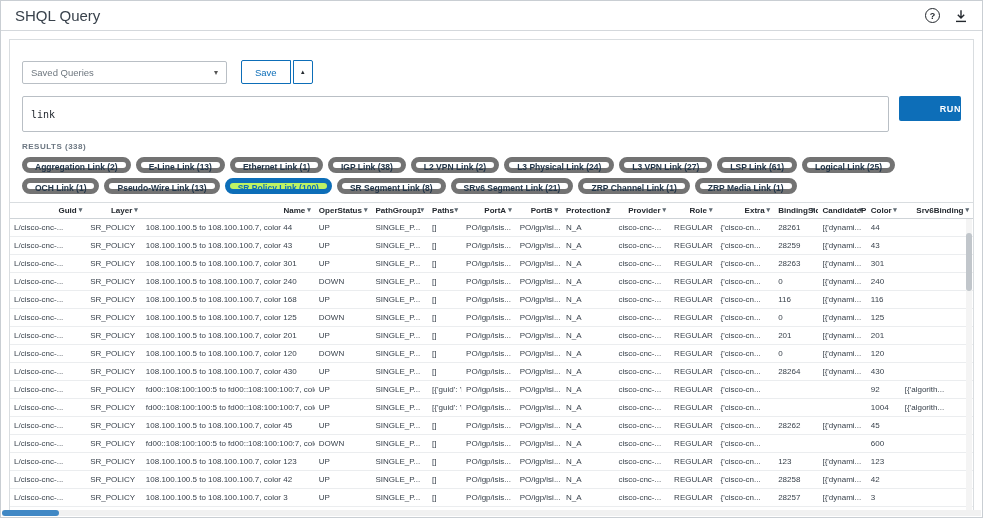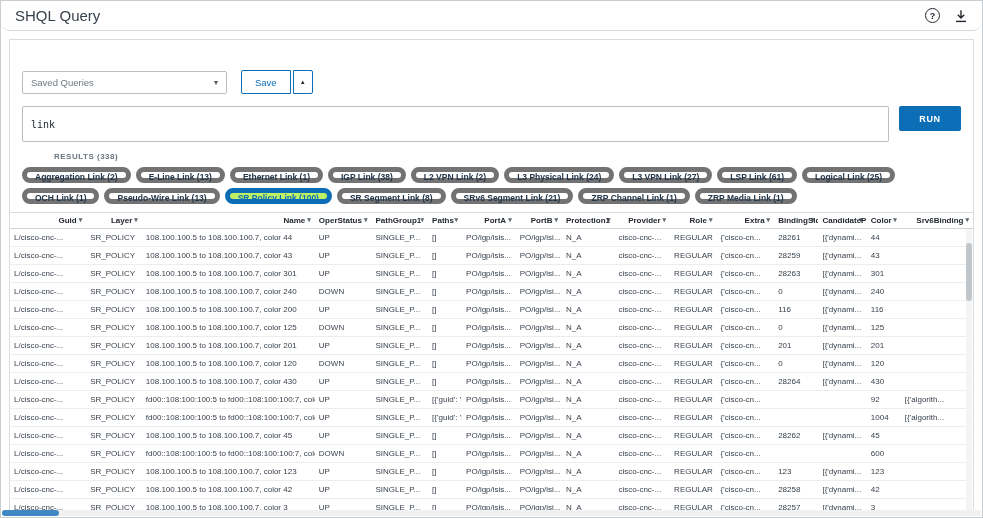--- a/index.html
+++ b/index.html
@@ -1,53 +1,53 @@
 <!DOCTYPE html>
 <html><head>
 <meta charset="utf-8">
 <style>
   * { margin:0; padding:0; box-sizing:border-box; }
   html,body { width:983px; height:518px; overflow:hidden; }
   body { font-family:"Liberation Sans", sans-serif; background:#fff; }
   .app { position:relative; width:983px; height:518px; border:1px solid #c9ced3; background:#fff; overflow:hidden; }
 
   .topbar { height:30px; display:flex; align-items:center; justify-content:space-between;
-            padding:0 14px; border-bottom:1px solid #d4d8dc;border-radius:9px; }
+            padding:0 14px; border-bottom:1px solid #d4d8dc; }
   .page-title { font-size:15px; font-weight:400; color:#39424c; }
   .topbar-right { display:flex; gap:14px; align-items:center; }
   .icon-help { width:15px; height:15px; border:1.4px solid #23282e; border-radius:50%;
                display:flex; align-items:center; justify-content:center;
                font-size:9px; font-weight:700; color:#23282e; cursor:pointer; background:#fff; }
   .icon-btn { background:none; border:none; cursor:pointer; display:flex; align-items:center; }
 
   .card { margin:8px; border:1px solid #d9dde0; padding:12px 12px 0; height:472px;
           overflow:hidden; position:relative; background:#fff; }
 
-  .row-controls { display:flex; align-items:center; gap:14px; margin-top:18px; }
+  .row-controls { display:flex; align-items:center; gap:14px; margin-top:8px; }
   .select { width:205px; height:23px; border:1px solid #b9bfc5; border-radius:2px;
             display:flex; align-items:center; justify-content:space-between;
             padding:0 8px; font-size:9.5px; color:#6e777f; cursor:pointer; background:#fff; }
   .select .caret { font-size:8px; color:#555; }
   .save-group { display:flex; height:24px;border-radius:11px; }
   .save-btn { padding:0 13px; font-size:9.5px; color:#0d6eb8; background:#fff;
               border:1px solid #0d6eb8; border-radius:2px 0 0 2px; cursor:pointer;
               font-family:inherit; }
   .save-caret-btn { width:20px; border:1px solid #0d6eb8; border-left:1px solid #0d6eb8;
                     margin-left:2px; background:#fff; font-size:7px; color:#23282e;
                     border-radius:0 2px 2px 0; cursor:pointer; }
 
   .query-row { display:flex; margin-top:12px; gap:10px; }
   .query-input { flex:1; height:25px; border:1px solid #b9bfc5; border-radius:2px;
                  padding:17px 8px; font-family:"DejaVu Sans Mono", monospace;
                  font-size:10px; color:#1e242b; }
   .run-btn { width:62px; height:25px; background:#0d6eb8; color:#fff; border:none;
              border-radius:2px; font-size:9px; font-weight:700; letter-spacing:.6px;
-             cursor:pointer; font-family:inherit; }
-
-  .results-label { margin-top:10px; font-size:8px; font-weight:700; color:#6b7681; letter-spacing:.5px;margin-left:32px; }
+             cursor:pointer; font-family:inherit;text-align:right; }
+
+  .results-label { margin-top:10px; font-size:8px; font-weight:700; color:#6b7681; letter-spacing:.5px; }
 
   .chips { display:flex; flex-wrap:wrap; gap:5px; margin-top:6px; }
   .chip { height:16px; padding:0 8px; border:5px solid #737373; border-radius:9px;
           background:#fff; font-size:8.5px; font-weight:700; color:#24374a;
           cursor:pointer; font-family:inherit; white-space:nowrap; }
   .chip.selected { border-color:#0d6eb8; color:#0d6eb8; background:#bef264; }
 
   .table-wrap { margin:8px -12px 0; position:relative; }
   table { width:100%; border-collapse:collapse; table-layout:fixed; }
   th { text-align:right; font-size:8px; font-weight:700; color:#23282e; padding:3px 4px;
@@ -234,21 +234,21 @@
               <td data-name="cell-role">REGULAR</td>
               <td data-name="cell-extra">{'cisco-cn...</td>
               <td data-name="cell-bindingsid">0</td>
               <td data-name="cell-candidatep">[{'dynami...</td>
               <td data-name="cell-color">240</td>
               <td data-name="cell-srv6binding"></td>
             </tr>
             <tr data-name="table-row">
               <td data-name="cell-guid">L/cisco-cnc-...</td>
               <td data-name="cell-layer">SR_POLICY</td>
-              <td data-name="cell-name">108.100.100.5 to 108.100.100.7, color 200</td>
+              <td data-name="cell-name">108.100.100.5 to 108.100.100.7, color 168</td>
               <td data-name="cell-operstatus">UP</td>
               <td data-name="cell-pathgroup">SINGLE_P...</td>
               <td data-name="cell-paths">[]</td>
               <td data-name="cell-porta">PO/igp/isis...</td>
               <td data-name="cell-portb">PO/igp/isi...</td>
               <td data-name="cell-protection">N_A</td>
               <td data-name="cell-provider">cisco-cnc-...</td>
               <td data-name="cell-role">REGULAR</td>
               <td data-name="cell-extra">{'cisco-cn...</td>
               <td data-name="cell-bindingsid">116</td>

